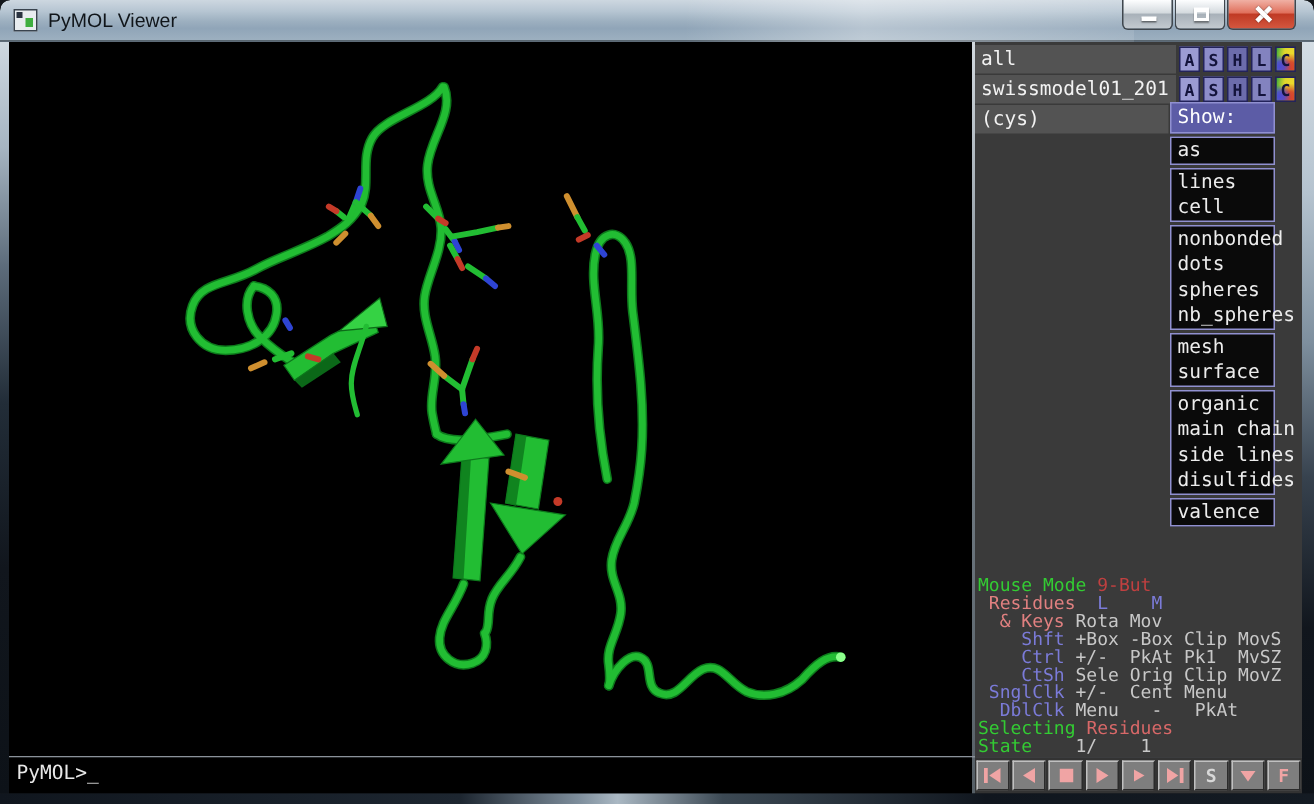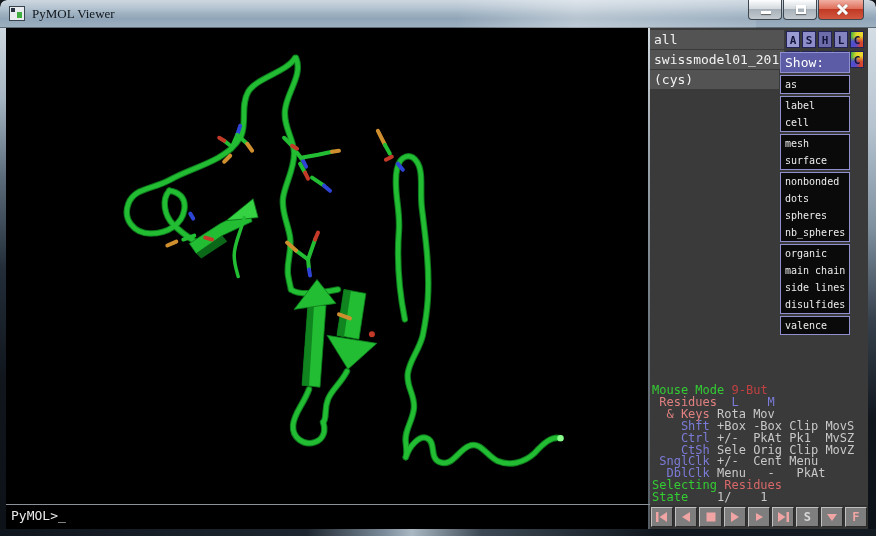--- a/index.html
+++ b/index.html
@@ -10,21 +10,21 @@
   
   .titlebar{position:absolute;left:0;top:0;width:876px;height:28px;
     background:linear-gradient(180deg,#cdd7e0 0%,#b6c5d2 28%,#9db0c0 52%,#90a5b8 70%,#9db0c0 100%);
     border-radius:7px 7px 0 0;border-bottom:1px solid #5d6b78}
   .titlebar::after{content:"";position:absolute;right:120px;top:0;width:300px;height:28px;
     background:linear-gradient(90deg,rgba(255,255,255,0) 0%,rgba(255,255,255,.35) 40%,rgba(255,255,255,.1) 100%)}
   .app-icon{position:absolute;left:9px;top:6px;width:16px;height:15px;background:#e8ecef;
     border:1px solid #39434e}
   .app-icon::before{content:"";position:absolute;left:1px;top:1px;width:4px;height:4px;background:#2a3340}
   .app-icon::after{content:"";position:absolute;right:2px;bottom:2px;width:5px;height:6px;background:#3fae3f}
-  .win-title{position:absolute;left:32px;top:6px;font-family:Liberation Serif, serif;
+  .win-title{position:absolute;left:32px;top:6px;font-family:Liberation Sans, sans-serif;
     font-size:13px;color:#10151a;z-index:2}
   .winbtns{position:absolute;right:12px;top:0;height:21px;display:flex;z-index:3}
   .wbtn{height:20px;border:1px solid #3f464d;border-top:none;border-radius:0 0 4px 4px;
     margin-left:1px;position:relative;
     background:linear-gradient(180deg,#fdfeff 0%,#d4dade 45%,#a8b1b9 50%,#c3cad0 100%)}
   .wbtn.min,.wbtn.max{width:34px}
   .wbtn.close{width:46px;background:linear-gradient(180deg,#f0b0a4 0%,#e0705c 45%,#c03a24 50%,#d4573f 100%)}
   .glyph-min{position:absolute;left:12px;top:11px;width:10px;height:3px;background:#fff;
     box-shadow:0 1px 1px rgba(0,0,0,.5)}
   .glyph-max{position:absolute;left:12px;top:5px;width:10px;height:9px;border:2px solid #fff;
@@ -74,25 +74,25 @@
     line-height:17px;height:17px;align-self:center;color:#14143c;border:1px solid #23235a}
   .abtn-0{background:var(--btn-a)} .abtn-1{background:var(--btn-s)}
   .abtn-2{background:var(--btn-h)} .abtn-3{background:var(--btn-l)}
   .abtn-4{background:
     radial-gradient(circle at 18% 82%, #4a4ad8 0%, rgba(74,74,216,.85) 20%, rgba(74,74,216,0) 48%),
     radial-gradient(circle at 75% 88%, #d8402c 0%, rgba(216,64,44,.9) 25%, rgba(216,64,44,0) 60%),
     radial-gradient(circle at 85% 20%, #ecd92c 0%, rgba(236,217,44,.9) 30%, rgba(236,217,44,0) 65%),
     linear-gradient(125deg,#35a83c 0%, #7cc236 45%, #d6cf2e 100%)}
 
   
-  .menu{position:absolute;left:130px;top:24px;width:70px;z-index:5}
+  .menu{position:absolute;left:130px;top:40px;width:70px;z-index:5}
   .menu-header{background:var(--menu-header-bg);border:1px solid var(--menu-border);
     color:#fff;font-size:13px;line-height:19px;padding-left:4px}
   .menu-group{background:#0a0a0a;border:1px solid var(--menu-border);margin-top:2px}
-  .menu-item{color:#ececec;font-size:10px;line-height:15px;padding:1px 16px 1px 4px;white-space:nowrap}
+  .menu-item{color:#ececec;font-size:13px;line-height:15px;padding:1px 16px 1px 4px;white-space:nowrap}
   .menu-item.active{background:var(--highlight-bg);color:#000}
 
   
   #mouse-help{position:absolute;left:2px;top:357px;width:216px}
   .help-line{font-size:12px;line-height:11.9px;white-space:pre}
   .c-green{color:var(--help-green)} .c-red{color:var(--help-red)}
   .c-red2{color:var(--help-red2)} .c-salmon{color:var(--help-salmon)}
   .c-blue{color:var(--help-blue)} .c-gray{color:var(--help-gray)}
 
   
@@ -238,32 +238,32 @@
         <div class="panel-row">
           <div class="obj-name obj-name-narrow">(cys)</div>
         </div>
       </div>
     <div class="menu" id="show-menu">
         <div class="menu-header">Show:</div>
         <div class="menu-group">
           <div class="menu-item">as</div>
         </div>
         <div class="menu-group">
-          <div class="menu-item">label</div>
+          <div class="menu-item">lines</div>
           <div class="menu-item">cell</div>
-        </div>
-        <div class="menu-group">
-          <div class="menu-item">mesh</div>
-          <div class="menu-item">surface</div>
         </div>
         <div class="menu-group">
           <div class="menu-item">nonbonded</div>
           <div class="menu-item">dots</div>
           <div class="menu-item">spheres</div>
           <div class="menu-item">nb_spheres</div>
+        </div>
+        <div class="menu-group">
+          <div class="menu-item">mesh</div>
+          <div class="menu-item">surface</div>
         </div>
         <div class="menu-group">
           <div class="menu-item">organic</div>
           <div class="menu-item">main chain</div>
           <div class="menu-item">side lines</div>
           <div class="menu-item">disulfides</div>
         </div>
         <div class="menu-group">
           <div class="menu-item">valence</div>
         </div>

